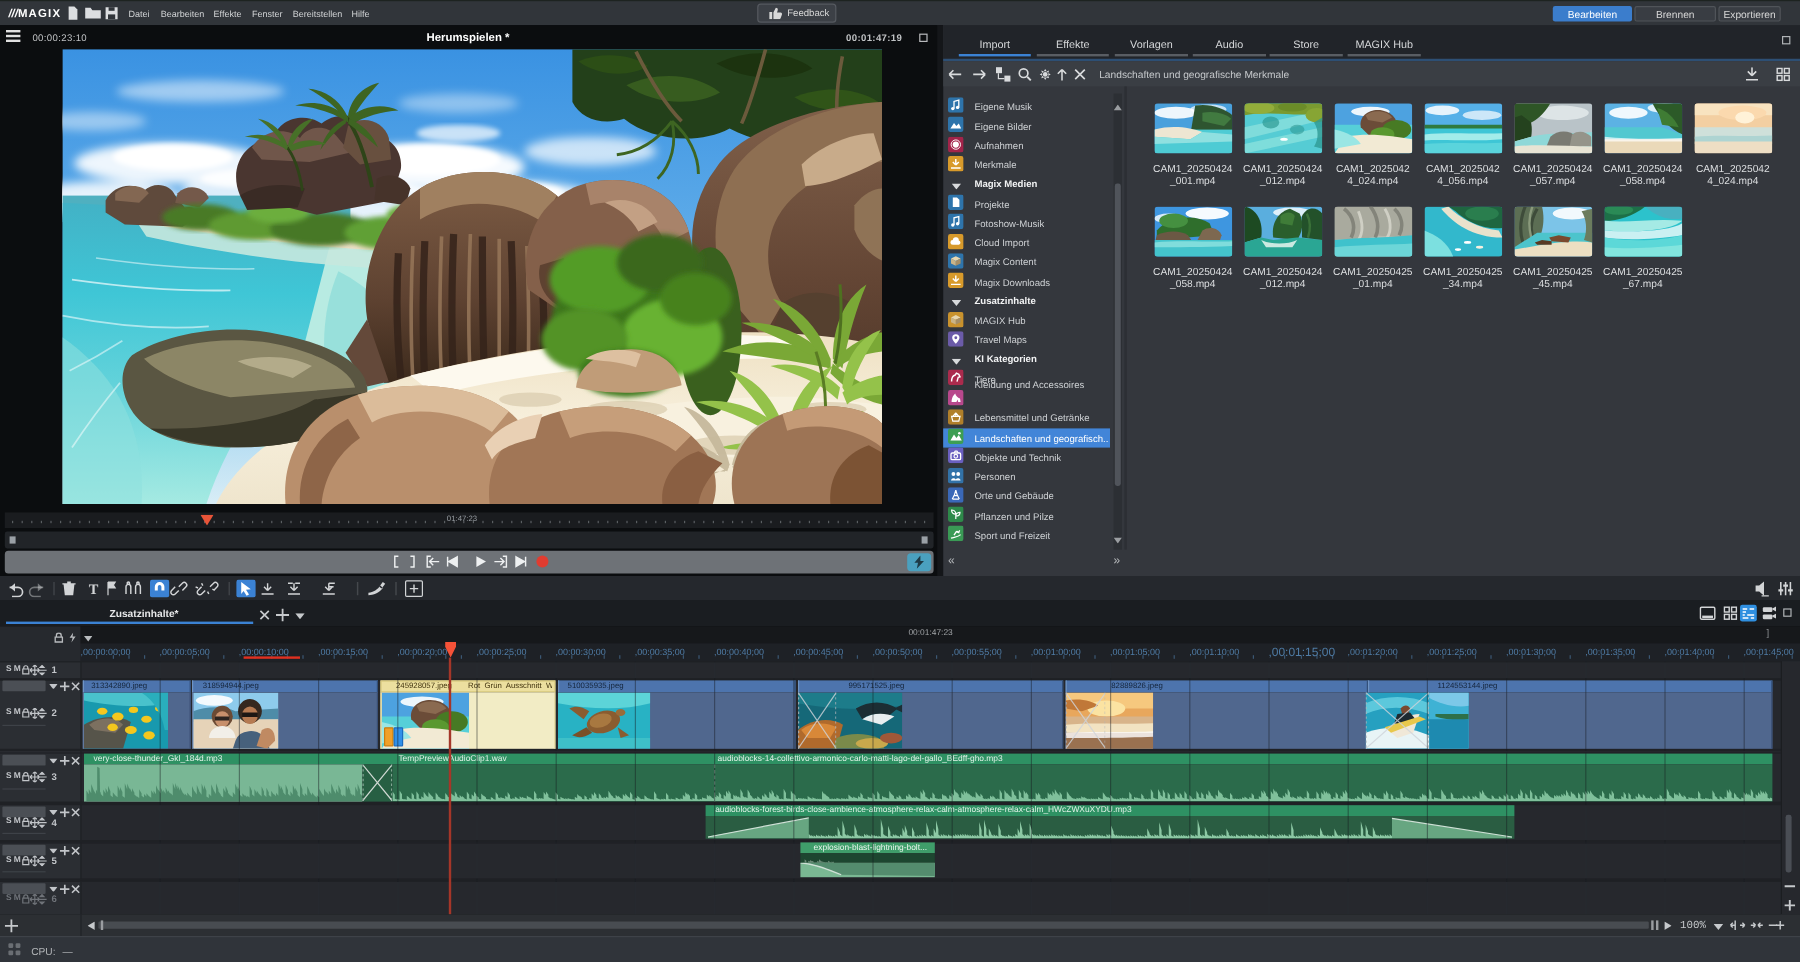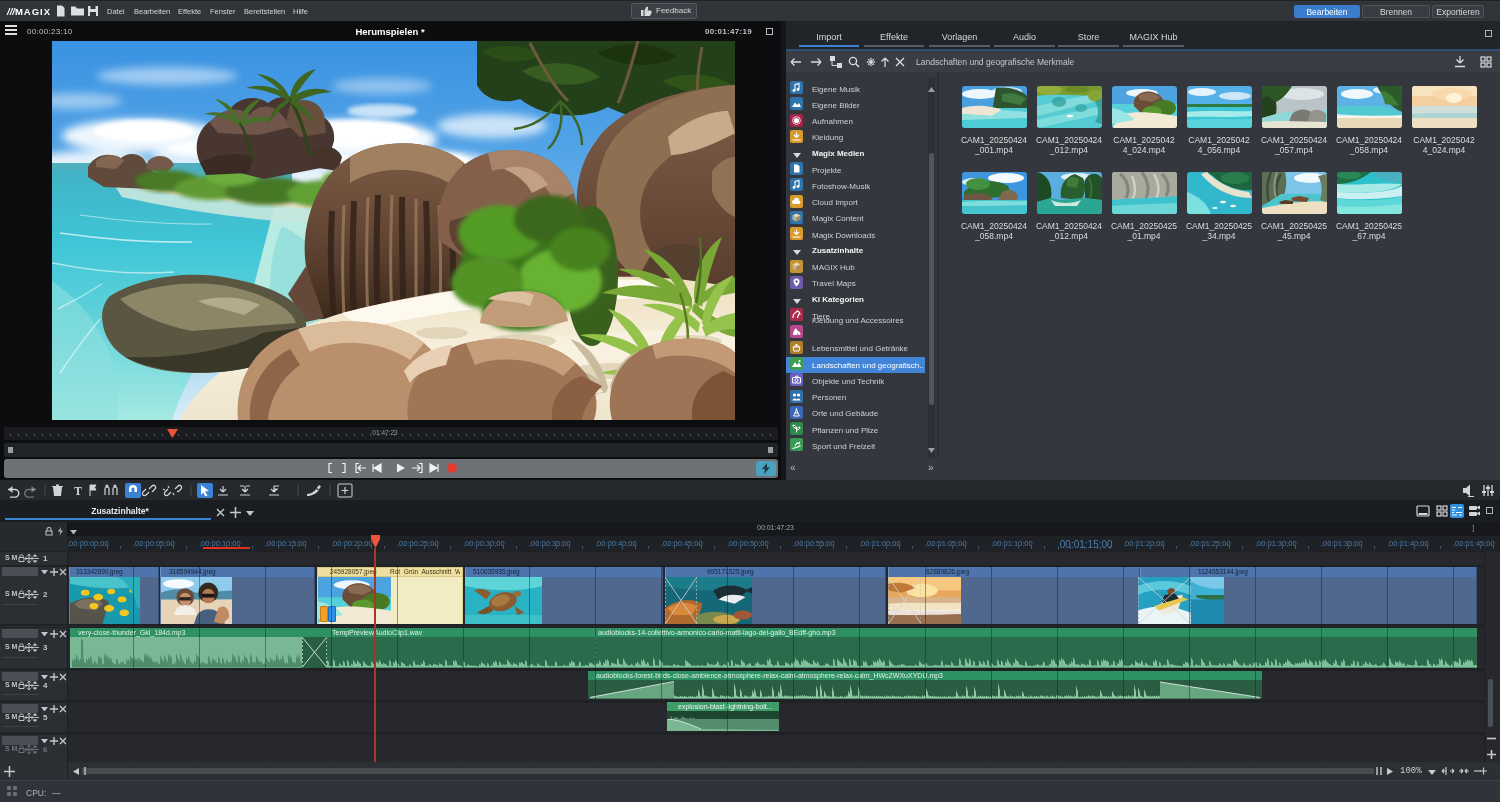--- a/index.html
+++ b/index.html
@@ -481,21 +481,21 @@
 <svg class="abs" style="left:790px;top:113.5px;" width="13" height="13" viewBox="0 0 13 13">
     <rect width="13" height="13" rx="2" fill="#a3244a"></rect>
     <circle cx="6.5" cy="6.5" r="2.6" fill="#fff"></circle>
     <circle cx="6.5" cy="6.5" r="3.9" fill="none" stroke="#fff" stroke-width=".8"></circle>
   </svg>
 <div class="txt" style="left:812px;top:117.0px;color:#ced1d4;font-size:8px;max-width:112px;overflow:hidden;">Aufnahmen</div>
 <svg class="abs" style="left:790px;top:129.8px;" width="13" height="13" viewBox="0 0 13 13">
     <rect width="13" height="13" rx="2" fill="#d89a2b"></rect>
     <path d="M6.5,2.5 v5 M6.5,7.5 l-2.5,-2.5 M6.5,7.5 l2.5,-2.5 M2.5,10 h8" stroke="#fff" stroke-width="1.2" fill="none"></path>
   </svg>
-<div class="txt" style="left:812px;top:133.3px;color:#ced1d4;font-size:8px;max-width:112px;overflow:hidden;">Kleidung</div>
+<div class="txt" style="left:812px;top:133.3px;color:#ced1d4;font-size:8px;max-width:112px;overflow:hidden;">Merkmale</div>
 <svg class="abs" style="left:793px;top:152.5px;" width="8" height="5" viewBox="0 0 8 5">
     <path d="M0,0 h8 l-4,5 z" fill="#d8dadc"></path>
   </svg>
 <div class="txt" style="left:812px;top:149px;color:#f2f3f4;font-size:8px;font-weight:bold;">Magix Medien</div>
 <svg class="abs" style="left:790px;top:162px;" width="13" height="13" viewBox="0 0 13 13">
     <rect width="13" height="13" rx="2" fill="#2e74ab"></rect>
     <path d="M4,2.5 h3.5 l2,2 v6 h-5.5 z" fill="#fff"></path>
   </svg>
 <div class="txt" style="left:812px;top:165.5px;color:#ced1d4;font-size:8px;max-width:112px;overflow:hidden;">Projekte</div>
 <svg class="abs" style="left:790px;top:178.3px;" width="13" height="13" viewBox="0 0 13 13">

